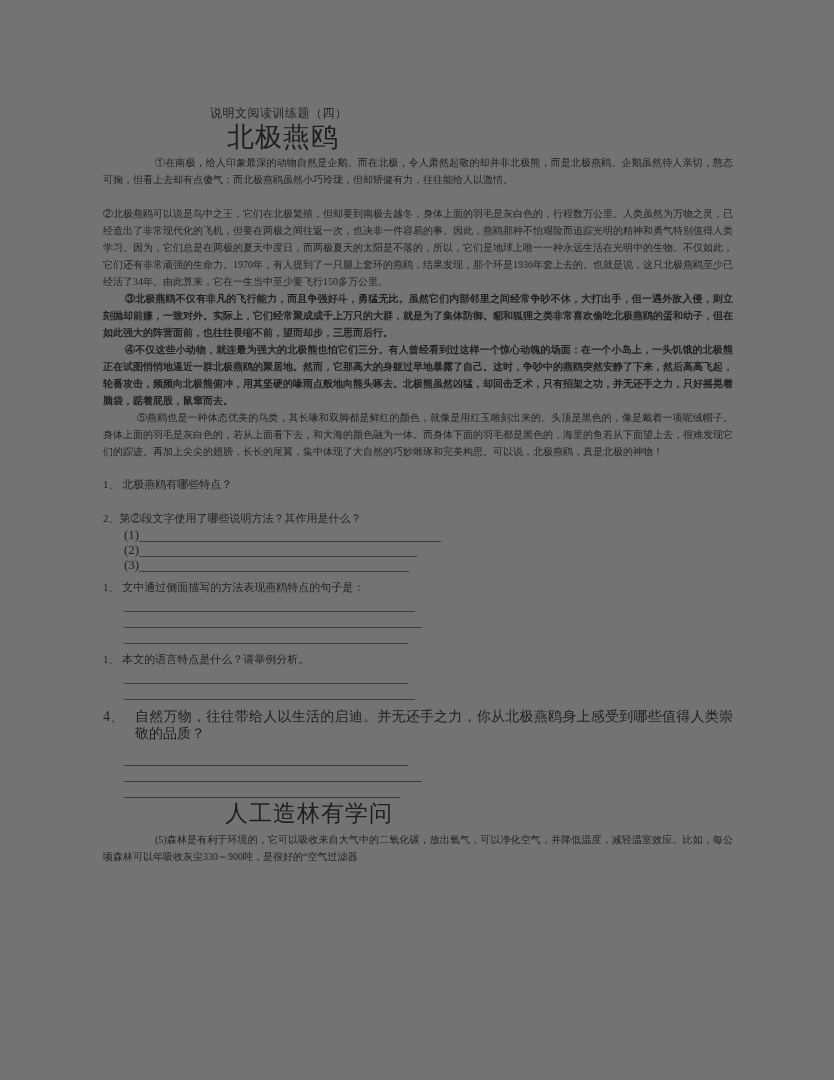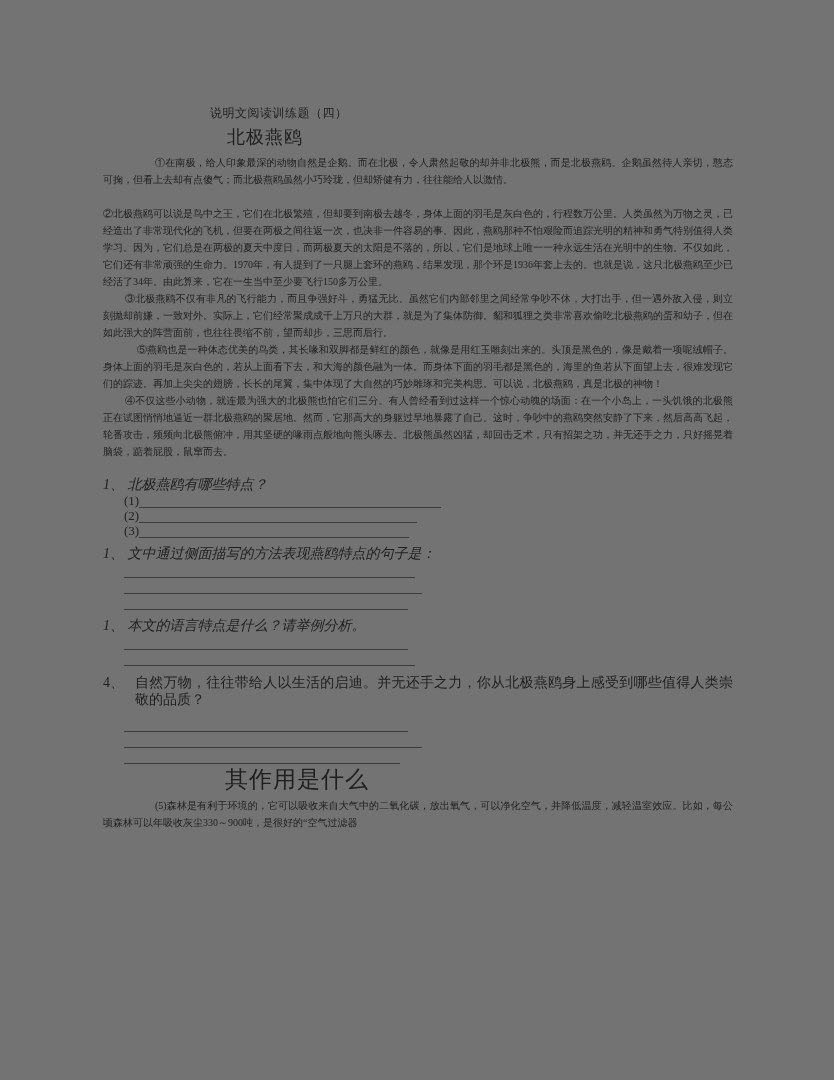--- a/index.html
+++ b/index.html
@@ -21,21 +21,21 @@
     left: 103px; top: 106px;
     width: 630px;
   }
   .doc-header {
     font-size: 12px;
     line-height: 15px;
     margin-left: 107px;
     letter-spacing: 0.5px;
   }
   .h1 {
-    font-size: 18px;
+    font-size: 27px;
     line-height: 29px;
     margin: 2px 0 2px 124px;
     font-weight: 400;
     letter-spacing: 1px;
   }
   .h2 {
     font-size: 23px;
     line-height: 26px;
     margin: 3px 0 4px 122px;
     font-weight: 400;
@@ -44,28 +44,27 @@
   .body-par {
     font-size: 10px;
     line-height: 17px;
     margin: 0;
     text-align: justify;
     word-break: break-all;
     line-break: anywhere;
   }
   .indent-p1 { text-indent: 52px; }
   .indent-p2 { text-indent: 0; margin-top: 17px; }
-  .indent-sm { text-indent: 22px; }
+  .indent-sm { text-indent: 22px; font-weight: bold; }
   .indent-md { text-indent: 34px; }
   .q-line {
-    font-size: 14px;
+    font-size: 11px;
     line-height: 17px;
     margin: 0;
     word-break: break-all;
-    font-style: italic;
   }
   .mt16 { margin-top: 16px; }
   .mt17 { margin-top: 17px; }
   .mt7  { margin-top: 7px; }
   .mt8  { margin-top: 8px; }
   .sub-row {
     display: flex;
     align-items: flex-end;
     height: 15px;
     font-size: 13px;
@@ -113,26 +112,27 @@
     <div class="doc-header">说明文阅读训练题（四）</div>
 
     <div class="h1">北极燕鸥</div>
 
     <p class="body-par indent-p1">①在南极，给人印象最深的动物自然是企鹅。而在北极，令人肃然起敬的却并非北极熊，而是北极燕鸥。企鹅虽然待人亲切，憨态可掬，但看上去却有点傻气；而北极燕鸥虽然小巧玲珑，但却矫健有力，往往能给人以激情。</p>
 
     <p class="body-par indent-p2">②北极燕鸥可以说是鸟中之王，它们在北极繁殖，但却要到南极去越冬，身体上面的羽毛是灰白色的，行程数万公里。人类虽然为万物之灵，已经造出了非常现代化的飞机，但要在两极之间往返一次，也决非一件容易的事。因此，燕鸥那种不怕艰险而追踪光明的精神和勇气特别值得人类学习。因为，它们总是在两极的夏天中度日，而两极夏天的太阳是不落的，所以，它们是地球上唯一一种永远生活在光明中的生物。不仅如此，它们还有非常顽强的生命力。1970年，有人提到了一只腿上套环的燕鸥，结果发现，那个环是1936年套上去的。也就是说，这只北极燕鸥至少已经活了34年。由此算来，它在一生当中至少要飞行150多万公里。</p>
 
     <p class="body-par indent-sm">③北极燕鸥不仅有非凡的飞行能力，而且争强好斗，勇猛无比。虽然它们内部邻里之间经常争吵不休，大打出手，但一遇外敌入侵，则立刻抛却前嫌，一致对外。实际上，它们经常聚成成千上万只的大群，就是为了集体防御。貂和狐狸之类非常喜欢偷吃北极燕鸥的蛋和幼子，但在如此强大的阵营面前，也往往畏缩不前，望而却步，三思而后行。</p>
 
+    <p class="body-par indent-sm">④不仅这些小动物，就连最为强大的北极熊也怕它们三分。有人曾经看到过这样一个惊心动魄的场面：在一个小岛上，一头饥饿的北极熊正在试图悄悄地逼近一群北极燕鸥的聚居地。然而，它那高大的身躯过早地暴露了自己。这时，争吵中的燕鸥突然安静了下来，然后高高飞起，轮番攻击，频频向北极熊俯冲，用其坚硬的喙雨点般地向熊头啄去。北极熊虽然凶猛，却回击乏术，只有招架之功，并无还手之力，只好摇晃着脑袋，踮着屁股，鼠窜而去。</p>
+
     <p class="body-par indent-md">⑤燕鸥也是一种体态优美的鸟类，其长喙和双脚都是鲜红的颜色，就像是用红玉雕刻出来的。头顶是黑色的，像是戴着一项呢绒帽子。身体上面的羽毛是灰白色的，若从上面看下去，和大海的颜色融为一体。而身体下面的羽毛都是黑色的，海里的鱼若从下面望上去，很难发现它们的踪迹。再加上尖尖的翅膀，长长的尾翼，集中体现了大自然的巧妙雕琢和完美构思。可以说，北极燕鸥，真是北极的神物！</p>
-
-    <p class="body-par indent-sm">④不仅这些小动物，就连最为强大的北极熊也怕它们三分。有人曾经看到过这样一个惊心动魄的场面：在一个小岛上，一头饥饿的北极熊正在试图悄悄地逼近一群北极燕鸥的聚居地。然而，它那高大的身躯过早地暴露了自己。这时，争吵中的燕鸥突然安静了下来，然后高高飞起，轮番攻击，频频向北极熊俯冲，用其坚硬的喙雨点般地向熊头啄去。北极熊虽然凶猛，却回击乏术，只有招架之功，并无还手之力，只好摇晃着脑袋，踮着屁股，鼠窜而去。</p>
 
     <div class="q-line mt16">1、 北极燕鸥有哪些特点？</div>
 
+    <div class="q-line mt17">2、第②段文字使用了哪些说明方法？其作用是什么？</div>
 
     <div class="sub-row">
       <span class="sub-label">(1)</span>
       <span class="sub-blank w302"></span>
     </div>
     <div class="sub-row">
       <span class="sub-label">(2)</span>
       <span class="sub-blank w278"></span>
     </div>
     <div class="sub-row">
@@ -153,18 +153,18 @@
 
     <div class="q4-row">
       <span class="q4-num">4、</span>
       <div class="q4-text">自然万物，往往带给人以生活的启迪。并无还手之力，你从北极燕鸥身上感受到哪些值得人类崇敬的品质？</div>
     </div>
 
     <div class="blank-line bw284 mt8"></div>
     <div class="blank-line bw298"></div>
     <div class="blank-line bw276"></div>
 
-    <div class="h2">其作用是什么</div>
+    <div class="h2">人工造林有学问</div>
 
     <p class="body-par indent-p1">(5)森林是有利于环境的，它可以吸收来自大气中的二氧化碳，放出氧气，可以净化空气，并降低温度，减轻温室效应。比如，每公顷森林可以年吸收灰尘330～900吨，是很好的“空气过滤器</p>
 
   </div>
 </div>
 
 </body></html>

